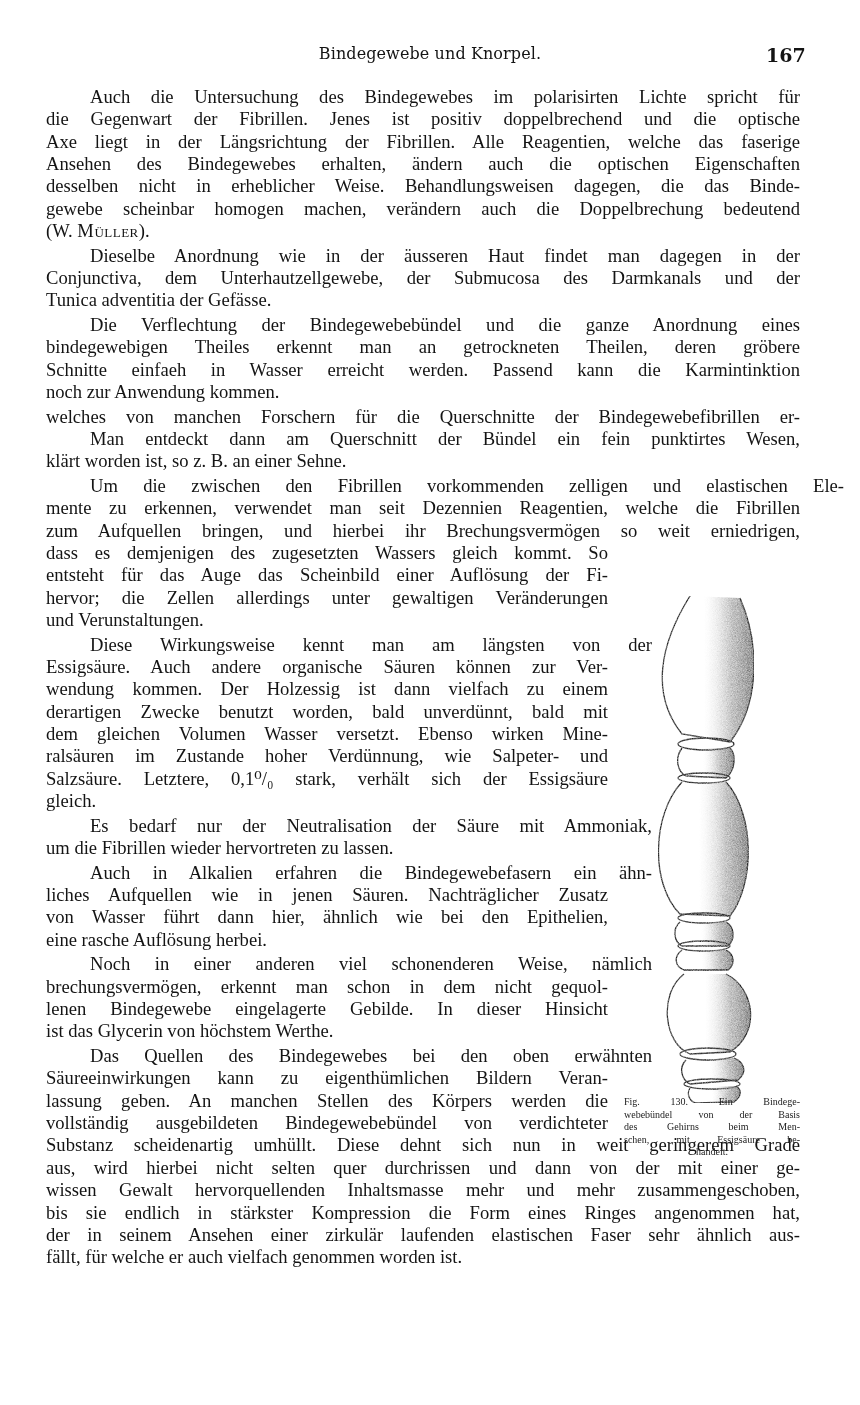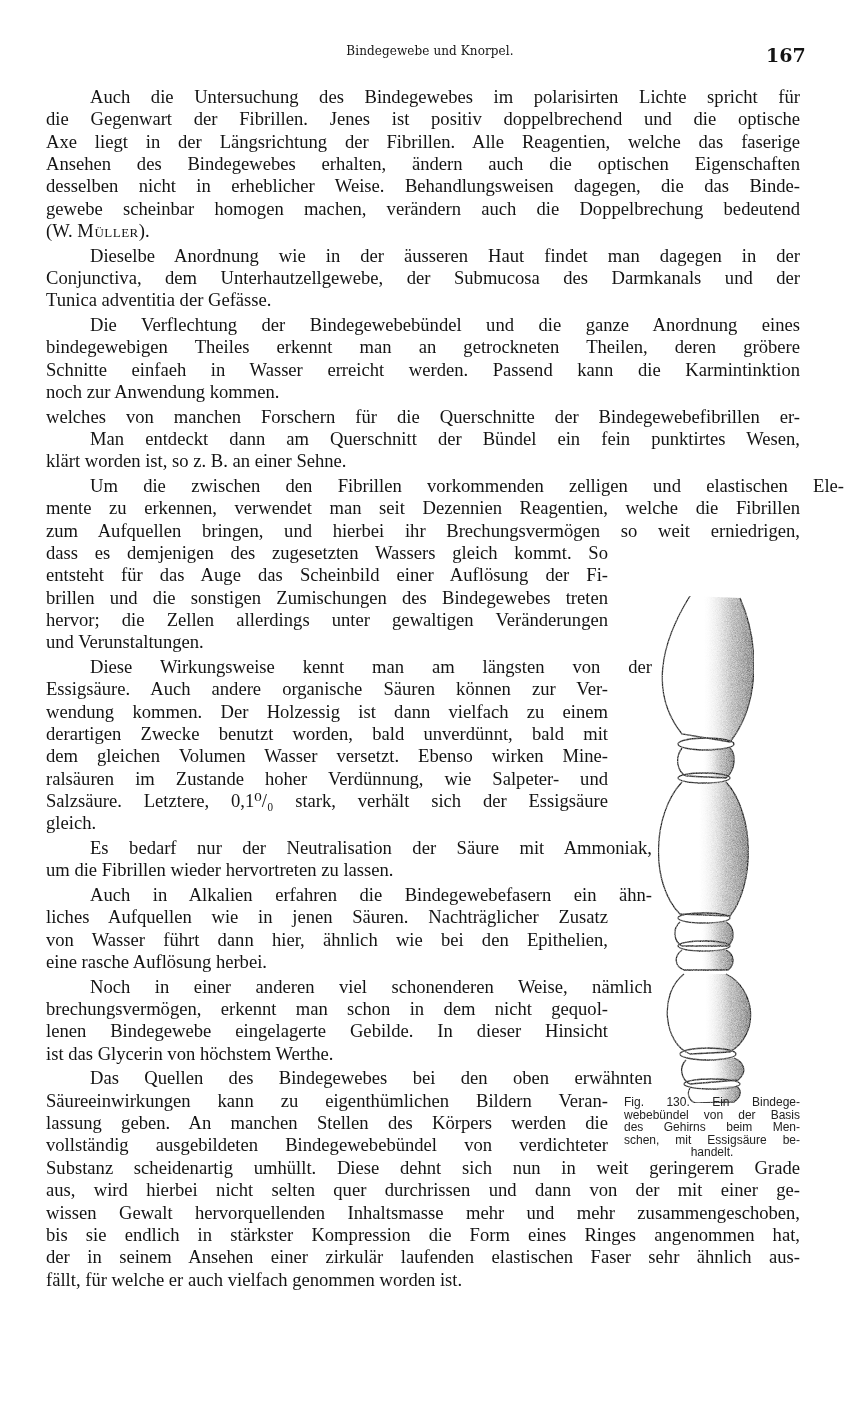--- a/index.html
+++ b/index.html
@@ -3,43 +3,43 @@
 <meta charset="utf-8">
 <style>
   html, body { margin: 0; padding: 0; background: #ffffff; }
   body {
     width: 860px; height: 1405px; position: relative; overflow: hidden;
     font-family: "DejaVu Serif", "Liberation Serif", serif;
     color: #141414;
   }
   .running-head {
     position: absolute; top: 44px; left: 0; width: 860px;
-    text-align: center; font-size: 12px; letter-spacing: 0.1px;
+    text-align: center; font-size: 16px; letter-spacing: 0.1px;
   }
   .page-number {
     position: absolute; top: 44px; left: 766px;
     font-size: 19px; font-weight: bold;
   }
   .text {
     position: absolute; left: 46px; top: 86px; width: 754px;
     font-family: "Liberation Serif", "DejaVu Serif", serif;
     font-size: 18.6px; line-height: 22.35px;
   }
   .para { margin: 0 0 2.3px 0; }
   .line { display: block; white-space: nowrap; text-align: justify; text-align-last: justify; }
   .line.last { text-align-last: left; }
   .line.indent { padding-left: 44px; }
   .line.narrow { width: 562px; }
   .line.wide { width: 754px; }
   .smallcaps { font-variant: small-caps; letter-spacing: 0.5px; }
   .figure { position: absolute; left: 630px; top: 584px; width: 150px; height: 520px; }
   .caption {
     position: absolute; left: 624px; top: 1096px; width: 176px;
-    font-family: Liberation Sans, sans-serif;
-    font-size: 12px; line-height: 12.6px; text-align: center; color: #222;
+    font-family: Liberation Serif, serif;
+    font-size: 10px; line-height: 12.6px; text-align: center; color: #222;
   }
   .caption .cl { display: block; white-space: nowrap; text-align: justify; text-align-last: justify; }
   .caption .cl.last { text-align-last: center; }
 </style>
 </head>
 <body>
 
 <div class="running-head">Bindegewebe und Knorpel.</div>
 <div class="page-number">167</div>
 
@@ -73,21 +73,20 @@
     <span class="line indent">Man entdeckt dann am Querschnitt der Bündel ein fein punktirtes Wesen,</span>
     <span class="line last">klärt worden ist, so z. B. an einer Sehne.</span>
   </div>
 
   <div class="para">
     <span class="line indent wide">Um die zwischen den Fibrillen vorkommenden zelligen und elastischen Ele-</span>
     <span class="line wide">mente zu erkennen, verwendet man seit Dezennien Reagentien, welche die Fibrillen</span>
     <span class="line wide">zum Aufquellen bringen, und hierbei ihr Brechungsvermögen so weit erniedrigen,</span>
     <span class="line narrow">dass es demjenigen des zugesetzten Wassers gleich kommt.  So</span>
     <span class="line narrow">entsteht für das Auge das Scheinbild einer Auflösung der Fi-</span>
-    <span class="line narrow">brillen und die sonstigen Zumischungen des Bindegewebes treten</span>
     <span class="line narrow">hervor; die Zellen allerdings unter gewaltigen Veränderungen</span>
     <span class="line narrow last">und Verunstaltungen.</span>
   </div>
 
   <div class="para">
     <span class="line narrow indent">Diese Wirkungsweise kennt man am längsten von der</span>
     <span class="line narrow">Essigsäure.  Auch andere organische Säuren können zur Ver-</span>
     <span class="line narrow">wendung kommen.  Der Holzessig ist dann vielfach zu einem</span>
     <span class="line narrow">derartigen Zwecke benutzt worden, bald unverdünnt, bald mit</span>
     <span class="line narrow">dem gleichen Volumen Wasser versetzt.  Ebenso wirken Mine-</span>

